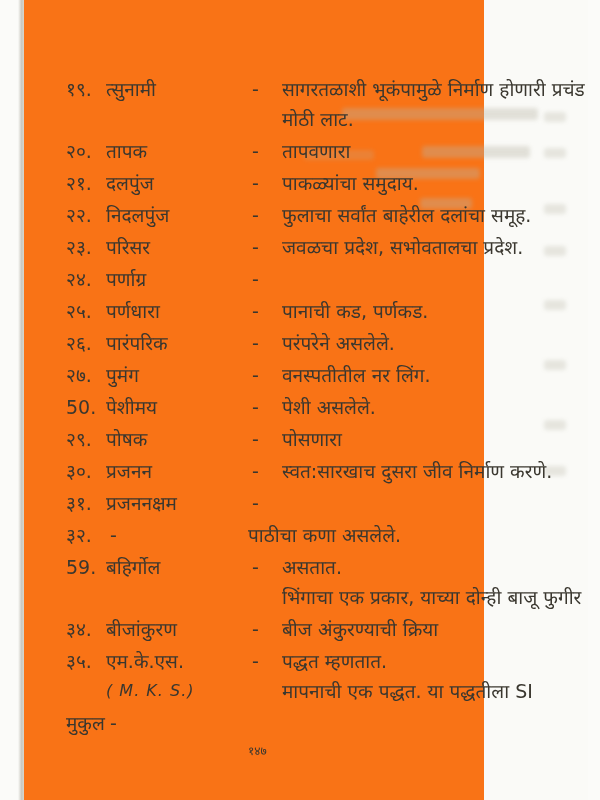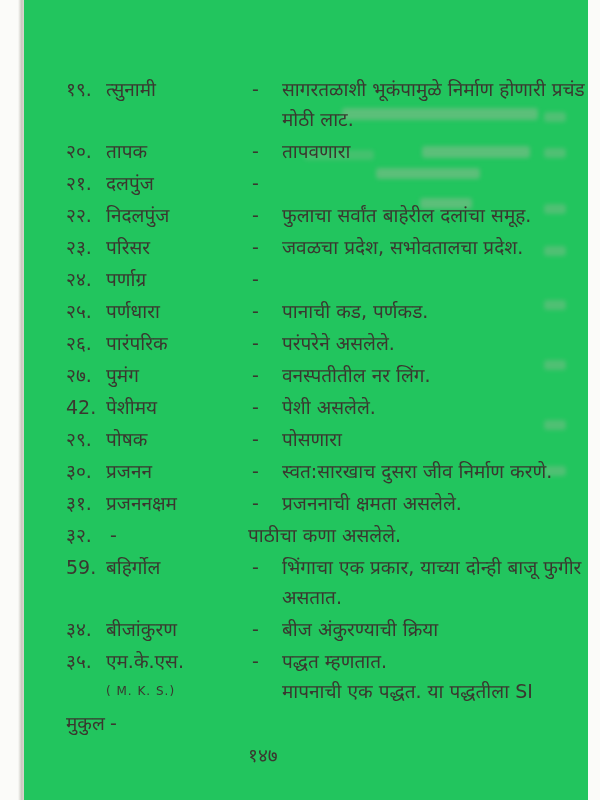--- a/index.html
+++ b/index.html
@@ -3,22 +3,22 @@
 <meta charset="utf-8">
 <style>
   html,body{margin:0;padding:0;}
   body{
     width:600px;height:800px;position:relative;overflow:hidden;
     background:#fafaf7;
     font-family:"DejaVu Sans","Liberation Sans",sans-serif;
   }
   
   .page{
-    position:absolute;left:24px;top:0;width:564px;height:800px;
-    background:#22c55e;
+    position:absolute;left:24px;top:0;width:460px;height:800px;
+    background:#f97316;
   }
   
   .edge-left{
     position:absolute;left:0;top:0;width:24px;height:800px;background:#fbfbf9;
   }
   .edge-left-line{
     position:absolute;left:18px;top:0;width:8px;height:800px;
     background:linear-gradient(90deg,#fbfbf9 0%,#c9c8c0 45%,#e4e3d8 100%);
   }
   .edge-right{
@@ -29,24 +29,24 @@
   .entry{
     display:grid;
     grid-template-columns:40px 142px 34px 1fr;
     padding-left:42px;padding-right:6px;
     margin-bottom:2px;
     font-size:19px;line-height:30px;color:#3a372f;
     font-weight:500;
   }
   .entry .line{white-space:nowrap;}
   .cell-sep{text-align:left;padding-left:4px;}
-  .cell-term .line:nth-child(2){font-size:12px;letter-spacing:1px;}
+  .cell-term .line:nth-child(2){font-size:16px;letter-spacing:1px;font-style:italic;}
   .page-number{
     position:absolute;left:224px;top:742px;
-    font-size:19px;color:#3a372f;font-weight:500;
+    font-size:12px;color:#3a372f;font-weight:500;
   }
   
   .bleed{
     position:absolute;background:#b9b6a6;opacity:.38;border-radius:3px;
     filter:blur(2px);
   }
   .b1{left:318px;top:108px;width:196px;height:12px;}
   .b2{left:398px;top:146px;width:108px;height:12px;}
   .b3{left:352px;top:168px;width:104px;height:11px;}
   .b4{left:396px;top:198px;width:52px;height:11px;}
@@ -110,20 +110,23 @@
       <div class="entry">
         <div class="cell-num">
           <div class="line">२१.</div>
         </div>
         <div class="cell-term">
           <div class="line">दलपुंज</div>
         </div>
         <div class="cell-sep">
           <div class="line">-</div>
         </div>
+        <div class="cell-def">
+          <div class="line">पाकळ्यांचा समुदाय.</div>
+        </div>
       </div>
       <div class="entry">
         <div class="cell-num">
           <div class="line">२२.</div>
         </div>
         <div class="cell-term">
           <div class="line">निदलपुंज</div>
         </div>
         <div class="cell-sep">
           <div class="line">-</div>
@@ -194,21 +197,21 @@
         </div>
         <div class="cell-sep">
           <div class="line">-</div>
         </div>
         <div class="cell-def">
           <div class="line">वनस्पतीतील नर लिंग.</div>
         </div>
       </div>
       <div class="entry">
         <div class="cell-num">
-          <div class="line">42.</div>
+          <div class="line">50.</div>
         </div>
         <div class="cell-term">
           <div class="line">पेशीमय</div>
         </div>
         <div class="cell-sep">
           <div class="line">-</div>
         </div>
         <div class="cell-def">
           <div class="line">पेशी असलेले.</div>
         </div>
@@ -244,23 +247,20 @@
       <div class="entry">
         <div class="cell-num">
           <div class="line">३१.</div>
         </div>
         <div class="cell-term">
           <div class="line">प्रजननक्षम</div>
         </div>
         <div class="cell-sep">
           <div class="line">-</div>
         </div>
-        <div class="cell-def">
-          <div class="line">प्रजननाची क्षमता असलेले.</div>
-        </div>
       </div>
       <div class="entry">
         <div class="cell-num">
           <div class="line">३२.</div>
         </div>
         <div class="cell-sep">
           <div class="line">-</div>
         </div>
         <div class="cell-def">
           <div class="line">पाठीचा कणा असलेले.</div>
@@ -270,22 +270,22 @@
         <div class="cell-num">
           <div class="line">59.</div>
         </div>
         <div class="cell-term">
           <div class="line">बहिर्गोल</div>
         </div>
         <div class="cell-sep">
           <div class="line">-</div>
         </div>
         <div class="cell-def">
+          <div class="line">असतात.</div>
           <div class="line">भिंगाचा एक प्रकार, याच्या दोन्ही बाजू फुगीर</div>
-          <div class="line">असतात.</div>
         </div>
       </div>
       <div class="entry">
         <div class="cell-num">
           <div class="line">३४.</div>
         </div>
         <div class="cell-term">
           <div class="line">बीजांकुरण</div>
         </div>
         <div class="cell-sep">

